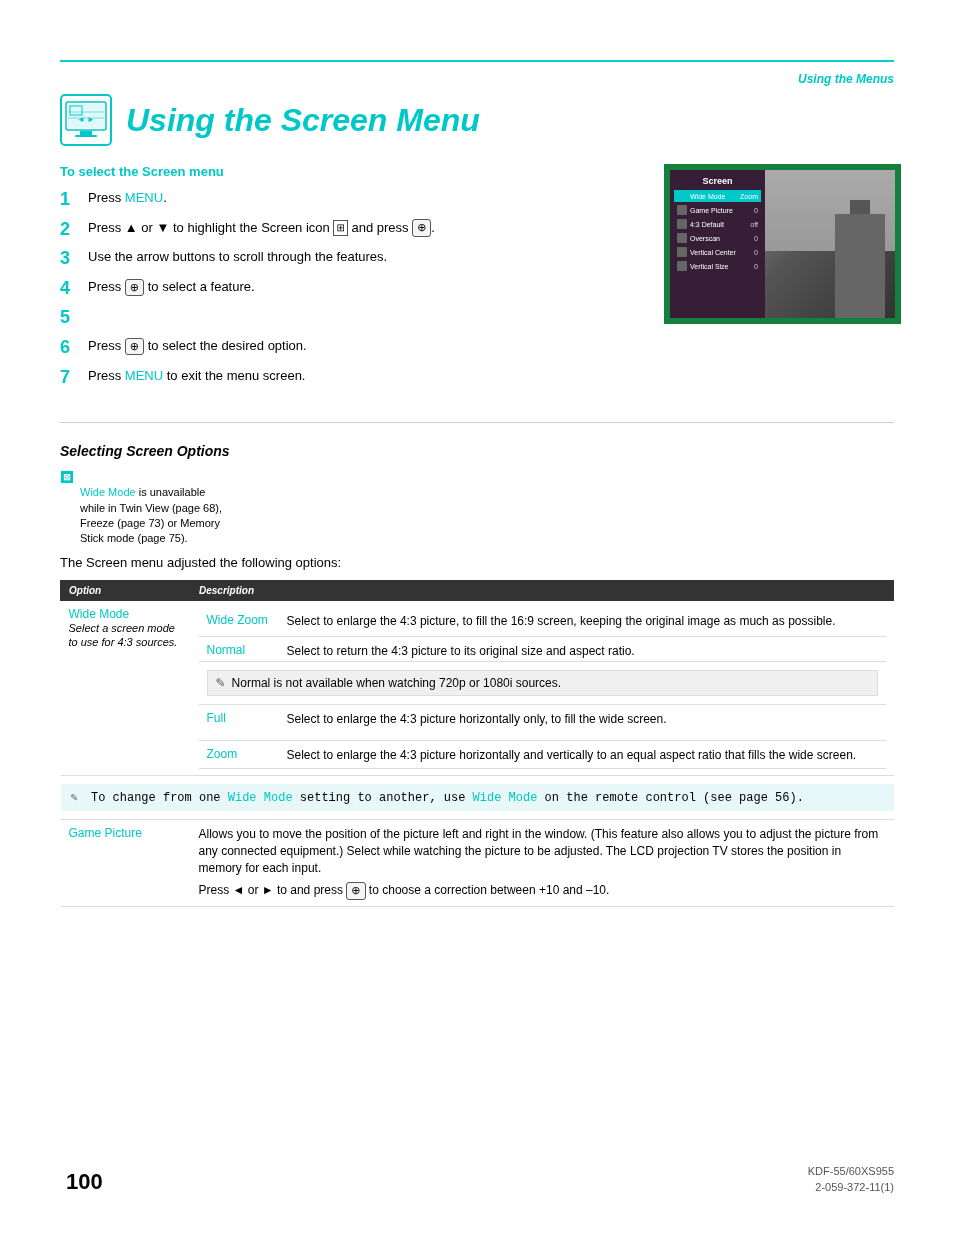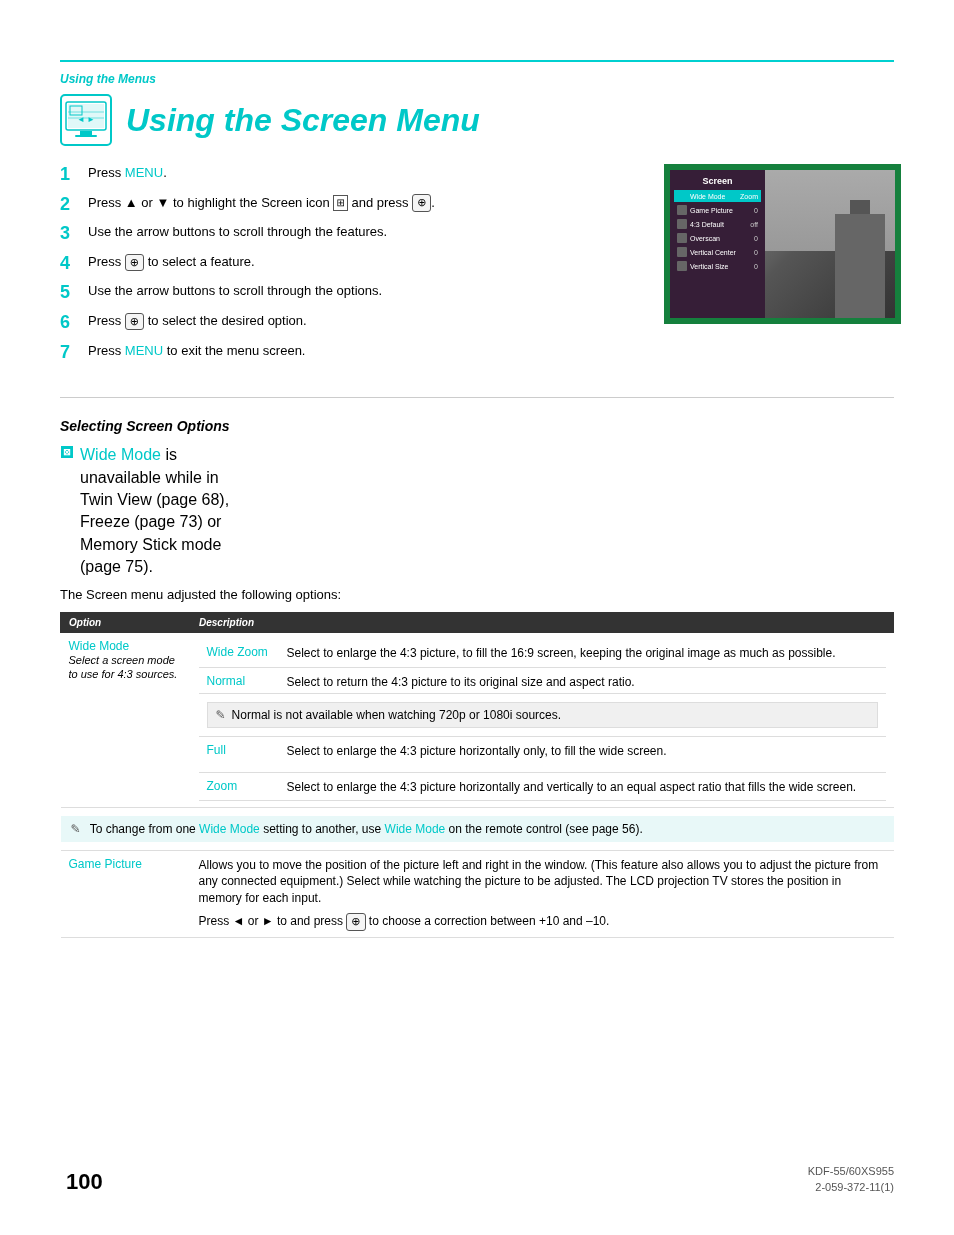--- a/index.html
+++ b/index.html
@@ -26,20 +26,21 @@
       margin-bottom: 10px;
     }
 
     
     .section-label {
       color: #00c8c8;
       font-style: italic;
       font-size: 12px;
       font-weight: bold;
       margin-bottom: 8px;
+      text-align: right;
     }
 
     
     .page-header {
       display: flex;
       align-items: center;
       margin-bottom: 18px;
     }
 
     .header-icon {
@@ -243,22 +244,23 @@
 
     .sidebar-note-icon {
       width: 14px;
       height: 14px;
       margin-right: 6px;
       flex-shrink: 0;
       margin-top: 1px;
     }
 
     .sidebar-note-text {
-      font-size: 16px;
+      font-size: 11px;
       line-height: 1.4;
+      margin-top: 16px;
     }
 
     .right-table-area {
       flex: 1;
     }
 
     .options-intro {
       font-size: 13px;
       margin-bottom: 10px;
     }
@@ -380,20 +382,21 @@
         <rect x="15" y="41" width="22" height="2" rx="1" fill="#00c8c8"></rect>
 
         <text x="26" y="28" text-anchor="middle" font-size="8" fill="#00c8c8">◄ ►</text>
       </svg>
     </div>
     <h1 class="page-title">Using the Screen Menu</h1>
   </div>
 
   <div class="main-content">
     <div class="instructions-col">
+      <div class="subsection-title">To select the Screen menu</div>
 
       <ol class="steps-list">
 
         <li>
           <span class="step-num cyan-text">1</span>
           <span class="step-text">
             Press <span class="cyan-text">MENU</span>.
           </span>
         </li>
 
@@ -413,23 +416,20 @@
 
         <li>
           <span class="step-num cyan-text">4</span>
           <span class="step-text">
             Press <span class="key-icon">⊕</span> to select a feature.
           </span>
         </li>
 
         <li>
           <span class="step-num cyan-text">5</span>
-          <span class="step-text">
-            Use the arrow buttons to scroll through the options.
-          </span>
         </li>
 
         <li>
           <span class="step-num cyan-text">6</span>
           <span class="step-text">
             Press <span class="key-icon">⊕</span> to select the desired option.
           </span>
         </li>
 
         <li>
@@ -573,21 +573,21 @@
                   <td style="vertical-align:top; padding-bottom:4px;" class="desc-cell">
                     Select to enlarge the 4:3 picture horizontally and vertically to an equal aspect ratio that fills the wide screen.
                   </td>
                 </tr>
               </tbody>
                 </table>
             </td>
           </tr>
 
           <tr>
-            <td colspan="2" style="padding: 4px 0;">
+            <td colspan="2" style="padding: 4px 0; font-family: Liberation Mono, monospace;">
               <div class="wide-note">
                 <span class="note-icon-text">✎</span>
                 To change from one <span class="cyan-text">Wide Mode</span> setting to another, use <span class="cyan-text">Wide Mode</span> on the remote control (see page 56).
               </div>
             </td>
           </tr>
 
           <tr>
             <td style="vertical-align:top;">
               <span class="cyan-text option-name">Game Picture</span>

